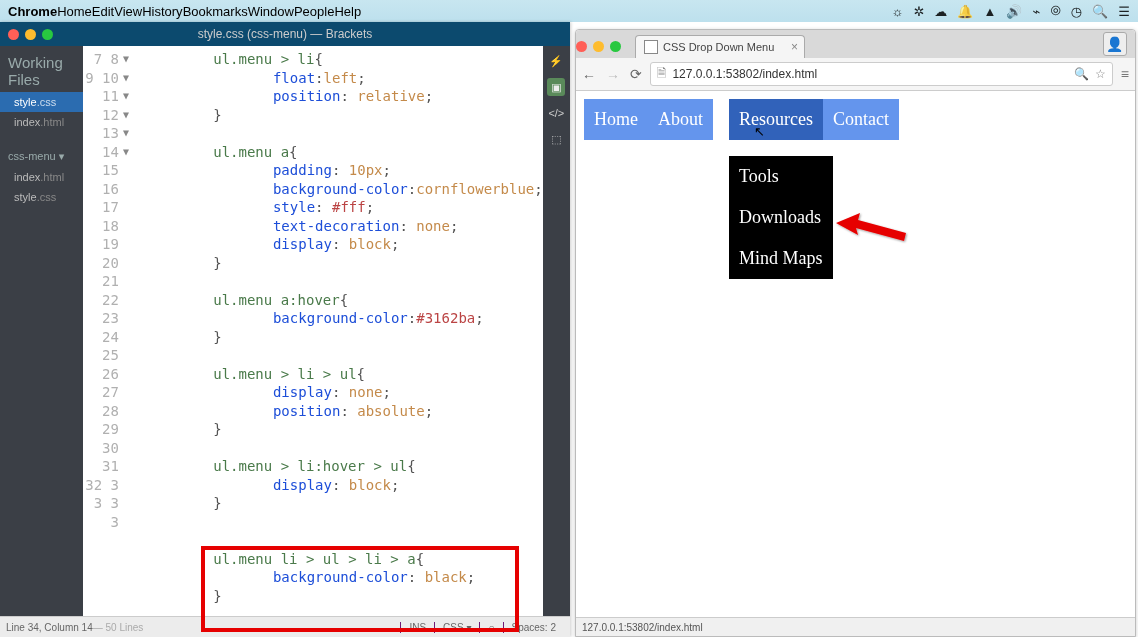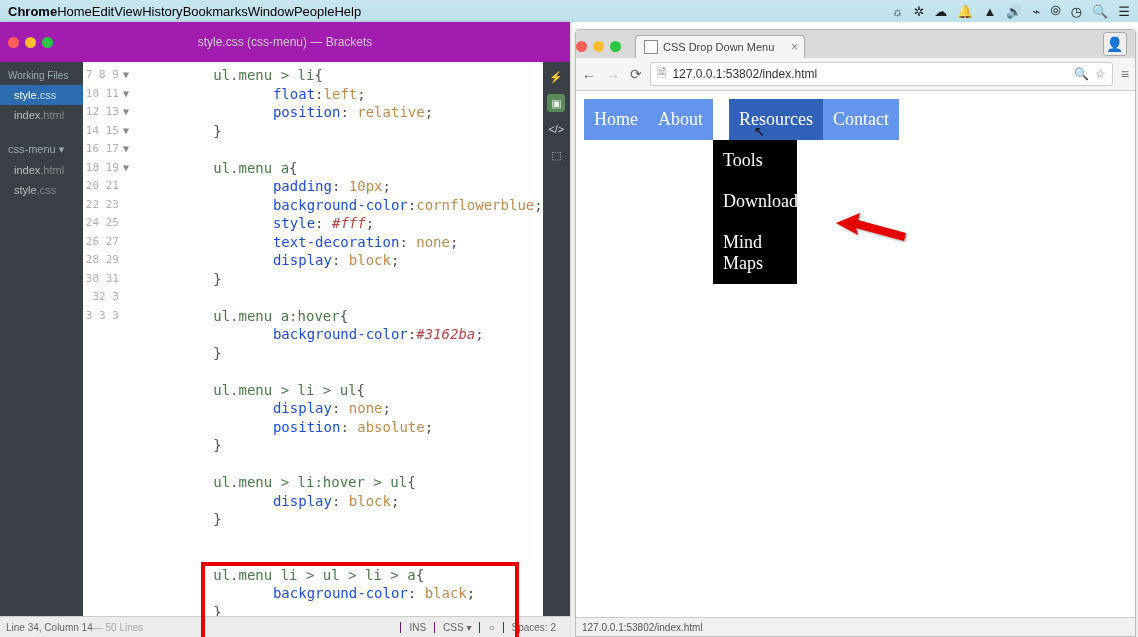--- a/index.html
+++ b/index.html
@@ -9,46 +9,46 @@
 .menubar .app{font-weight:bold;}
 .menubar .spacer{flex:1;}
 .menubar .right{display:flex;gap:10px;align-items:center;font-size:13px;}
 .menubar .right span{opacity:.85;}
 
 
 .desktop{position:absolute;top:22px;left:0;right:0;bottom:0;}
 
 
 .brackets{position:absolute;left:0;top:0;width:570px;bottom:0;background:#f5f5f5;display:flex;flex-direction:column;box-shadow:1px 0 3px rgba(0,0,0,.2);}
-.brackets .titlebar{height:40px;background:#a21caf;color:#ccc;display:flex;align-items:center;font-size:12px;position:relative;}
+.brackets .titlebar{height:24px;background:#0c4a6e;color:#ccc;display:flex;align-items:center;font-size:12px;position:relative;}
 .brackets .traffic{position:absolute;left:8px;display:flex;gap:6px;}
 .traffic .tl{width:11px;height:11px;border-radius:50%;}
 .tl.red{background:#ff5f57;}
 .tl.yel{background:#febc2e;}
 .tl.grn{background:#28c840;}
 .brackets .titlebar .title{margin:0 auto;}
 .brackets .body{flex:1;display:flex;min-height:0;}
 .sidebar{width:85px;background:#3b3f46;color:#bbb;font-size:11px;display:flex;flex-direction:column;}
-.sidebar .hdr{padding:8px 8px 4px;color:#9aa;font-size:10px;}
+.sidebar .hdr{padding:8px 8px 4px;color:#9aa;font-size:15px;}
 .sidebar .file{padding:4px 8px 4px 14px;color:#bbb;}
 .sidebar .file.sel{background:#2b6cb0;color:#fff;}
 .sidebar .file .ext{color:#888;}
 .sidebar .file.sel .ext{color:#cde;}
 .sidebar .sep{height:10px;}
 .sidebar .proj{padding:8px 8px 4px;color:#9aa;}
 
 .editor{flex:1;display:flex;flex-direction:column;background:#fff;font-family:"Menlo","Consolas",monospace;font-size:14px;color:#535353;position:relative;}
 .gutterwrap{flex:1;display:flex;overflow:hidden;}
-.gutter{width:36px;text-align:right;color:#b0b0b0;padding:4px 6px 4px 0;background:#fff;line-height:18.5px;font-size:11px;}
+.gutter{width:36px;text-align:right;color:#b0b0b0;padding:4px 6px 4px 0;background:#fff;line-height:18.5px;font-size:14px;}
 .codecol{flex:1;padding:4px 0 4px 4px;line-height:18.5px;white-space:pre;position:relative;}
 .fold{position:absolute;left:40px;top:0;width:12px;color:#888;line-height:18.5px;padding-top:4px;font-size:10px;}
 .tok-sel{color:#4a7a4a;}
 .tok-prop{color:#1d4ed8;margin-left:26px;}
 .tok-val{color:#c48a4a;}
-.tok-col{color:#b44;font-style:italic;}
+.tok-col{color:#b44;}
 .hlbox{position:absolute;border:4px solid #e60000;left:118px;top:500px;width:310px;height:78px;pointer-events:none;}
 
 .rightrail{width:28px;background:#3b3f46;display:flex;flex-direction:column;align-items:center;padding-top:6px;gap:8px;}
 .rightrail .ic{width:18px;height:18px;border-radius:3px;display:flex;align-items:center;justify-content:center;font-size:11px;color:#eee;}
 .rightrail .bolt{color:#f5a623;}
 .rightrail .sq{background:#5a8a5a;}
 
 .statusbar{height:20px;background:#ececec;border-top:1px solid #ccc;display:flex;align-items:center;font-size:10px;color:#666;padding:0 6px;gap:0;}
 .statusbar .grow{flex:1;}
 .statusbar .cell{border-left:1px solid #701a75;padding:0 8px;}
@@ -66,21 +66,21 @@
 .chrome .toolbar .nav{display:flex;gap:10px;}
 .chrome .omnibox{flex:1;height:22px;border:1px solid #ccc;border-radius:3px;background:#fff;display:flex;align-items:center;padding:0 6px;font-size:12px;color:#333;gap:6px;}
 .chrome .omnibox .doc{color:#888;font-size:12px;}
 .chrome .toolbar .ricons{display:flex;gap:8px;color:#777;}
 
 .chrome .viewport{flex:1;background:#fff;position:relative;padding:8px;}
 ul.menu{list-style:none;margin:0;padding:0;font-family:Georgia,"Times New Roman",serif;font-size:18px;}
 ul.menu>li{float:left;position:relative;}
 ul.menu a{padding:10px;background:#6495ed;color:#fff;text-decoration:none;display:block;}
 ul.menu>li.hov>a{background:#3162ba;margin-left:16px;}
-ul.menu>li>ul{display:none;position:absolute;list-style:none;margin:0;padding:0;left:0;top:100%;width:84px;}
+ul.menu>li>ul{display:none;position:absolute;list-style:none;margin:16px;padding:0;left:0;top:100%;width:104px;}
 ul.menu>li.hov>ul{display:block;}
 ul.menu li>ul>li>a{background:#000;}
 .arrow{position:absolute;left:260px;top:120px;pointer-events:none;}
 .chrome .cstatus{height:18px;border-top:1px solid #ccc;background:#f0f0f0;font-size:10px;color:#555;padding:0 6px;display:flex;align-items:center;}
 .cursor{position:absolute;font-size:13px;color:#000;}
 </style>
 </head>
 <body>
 
 <div class="menubar">

